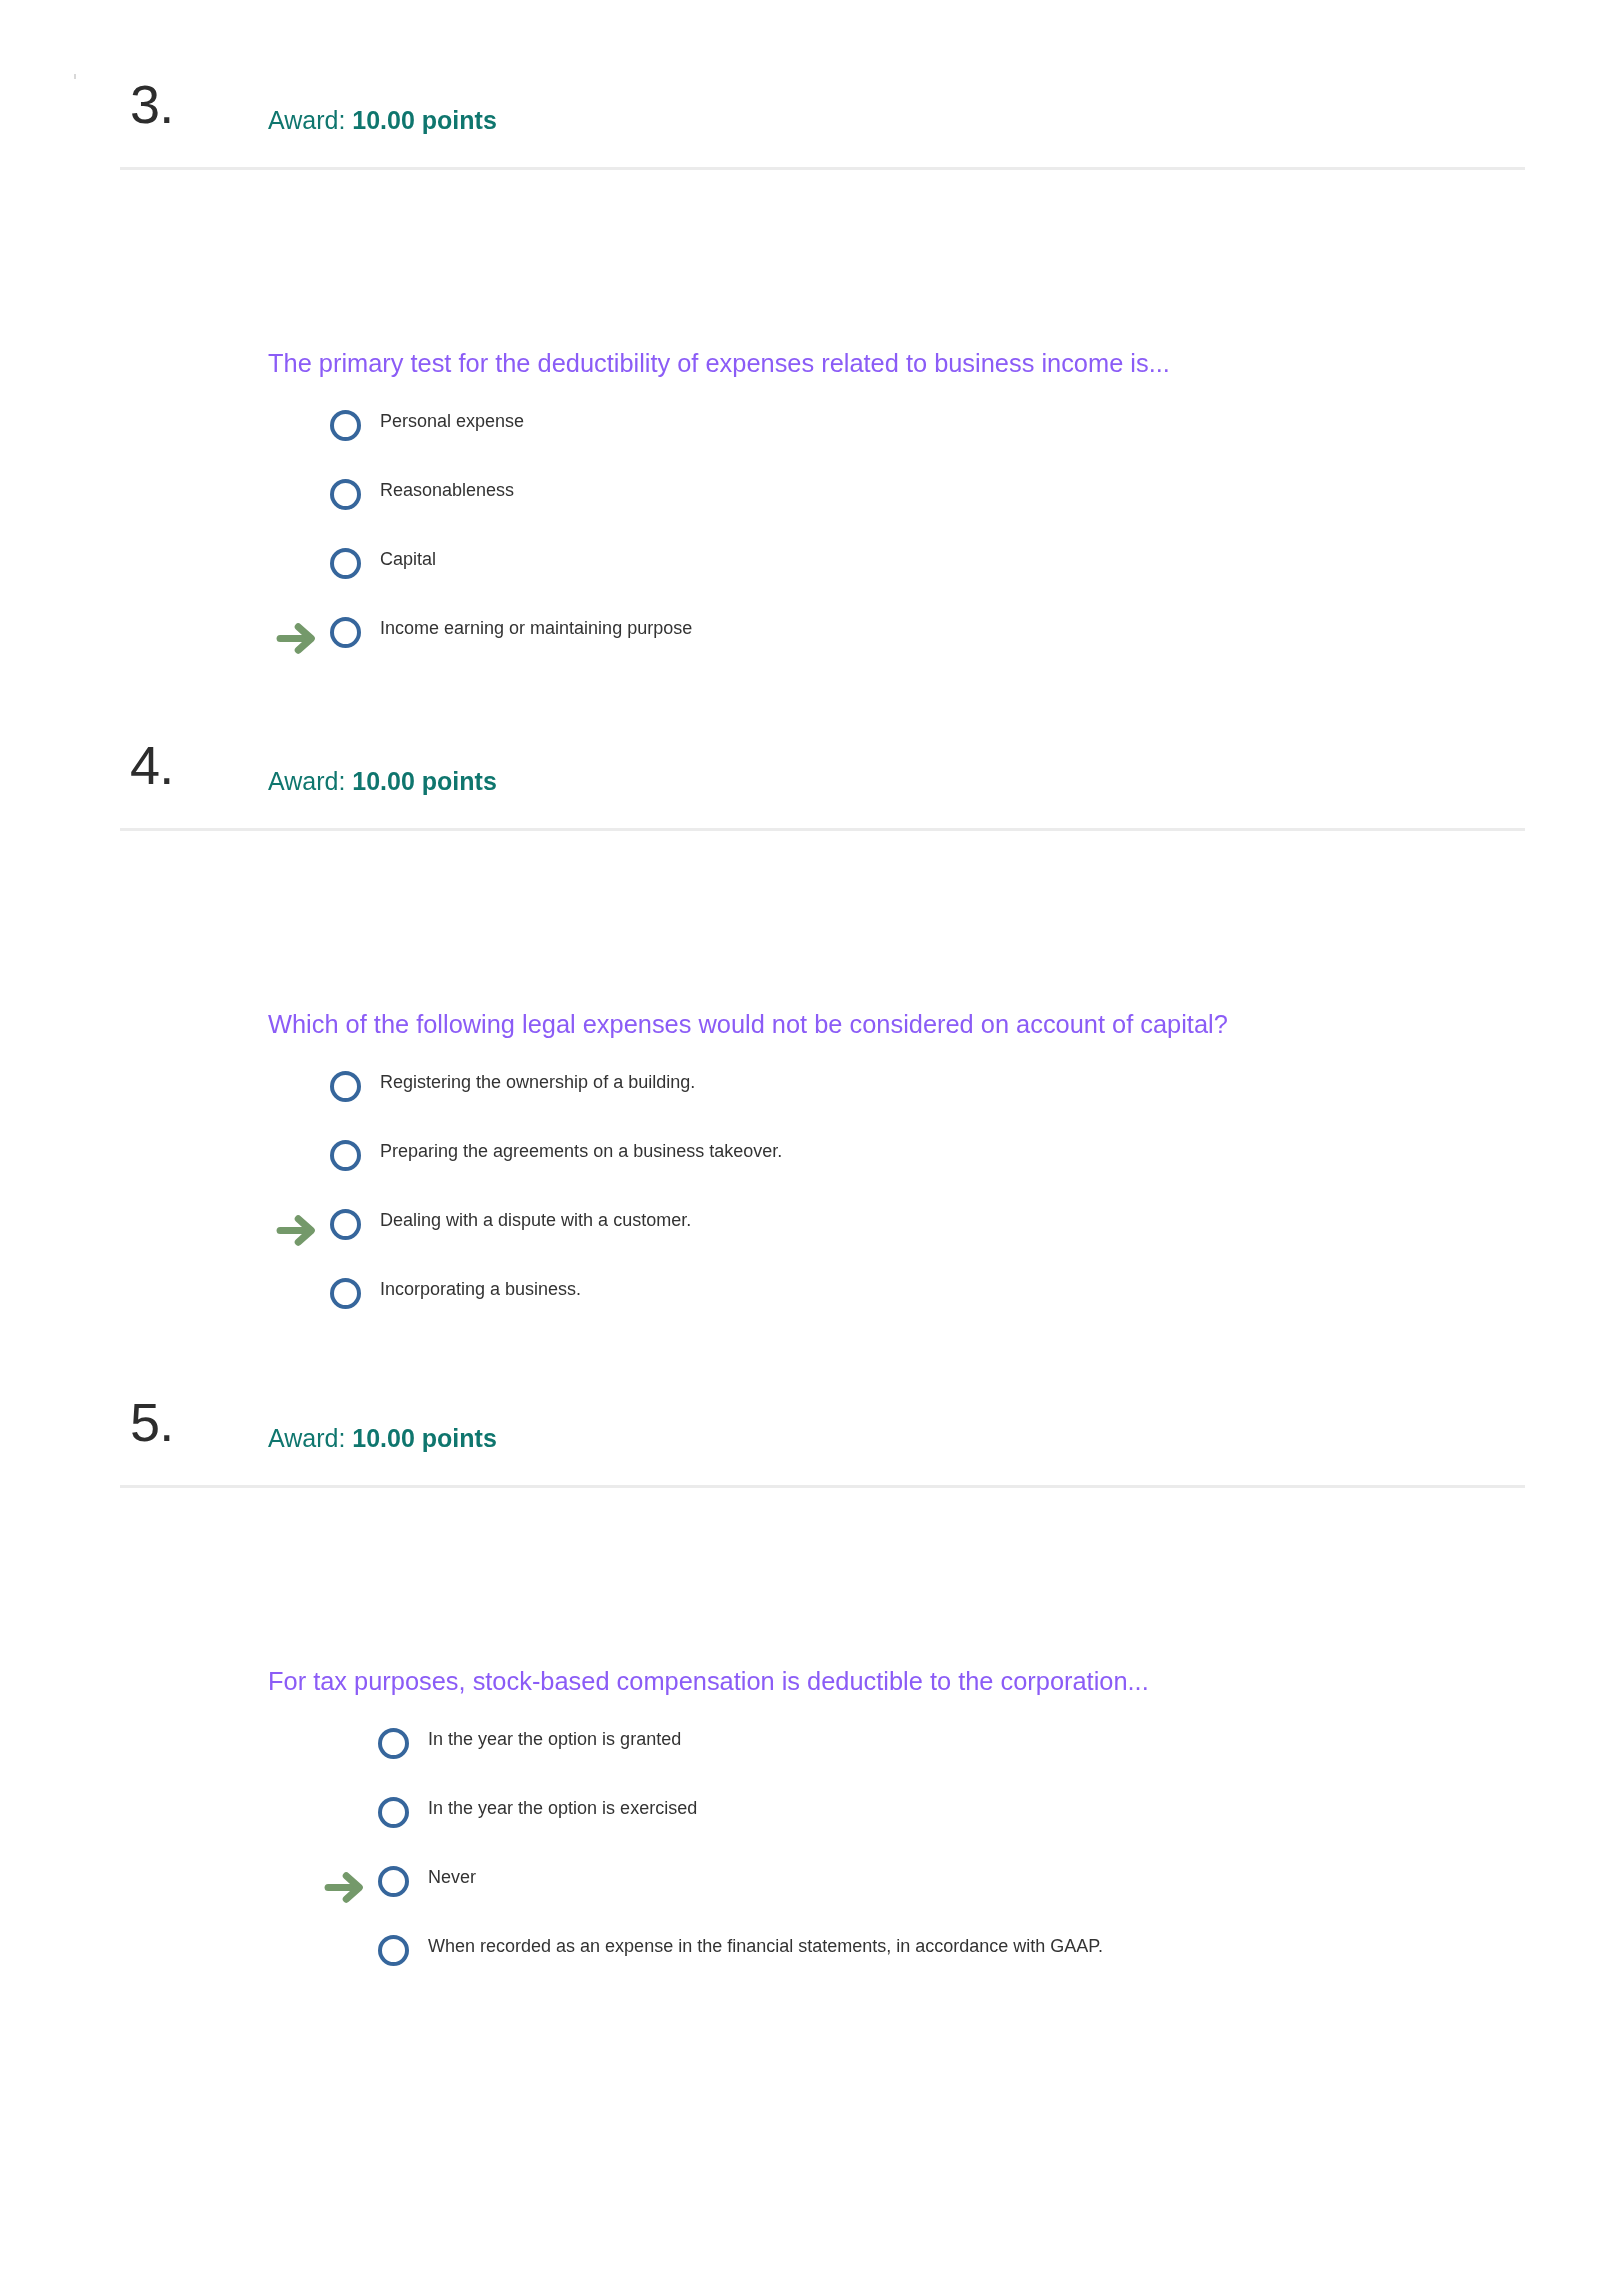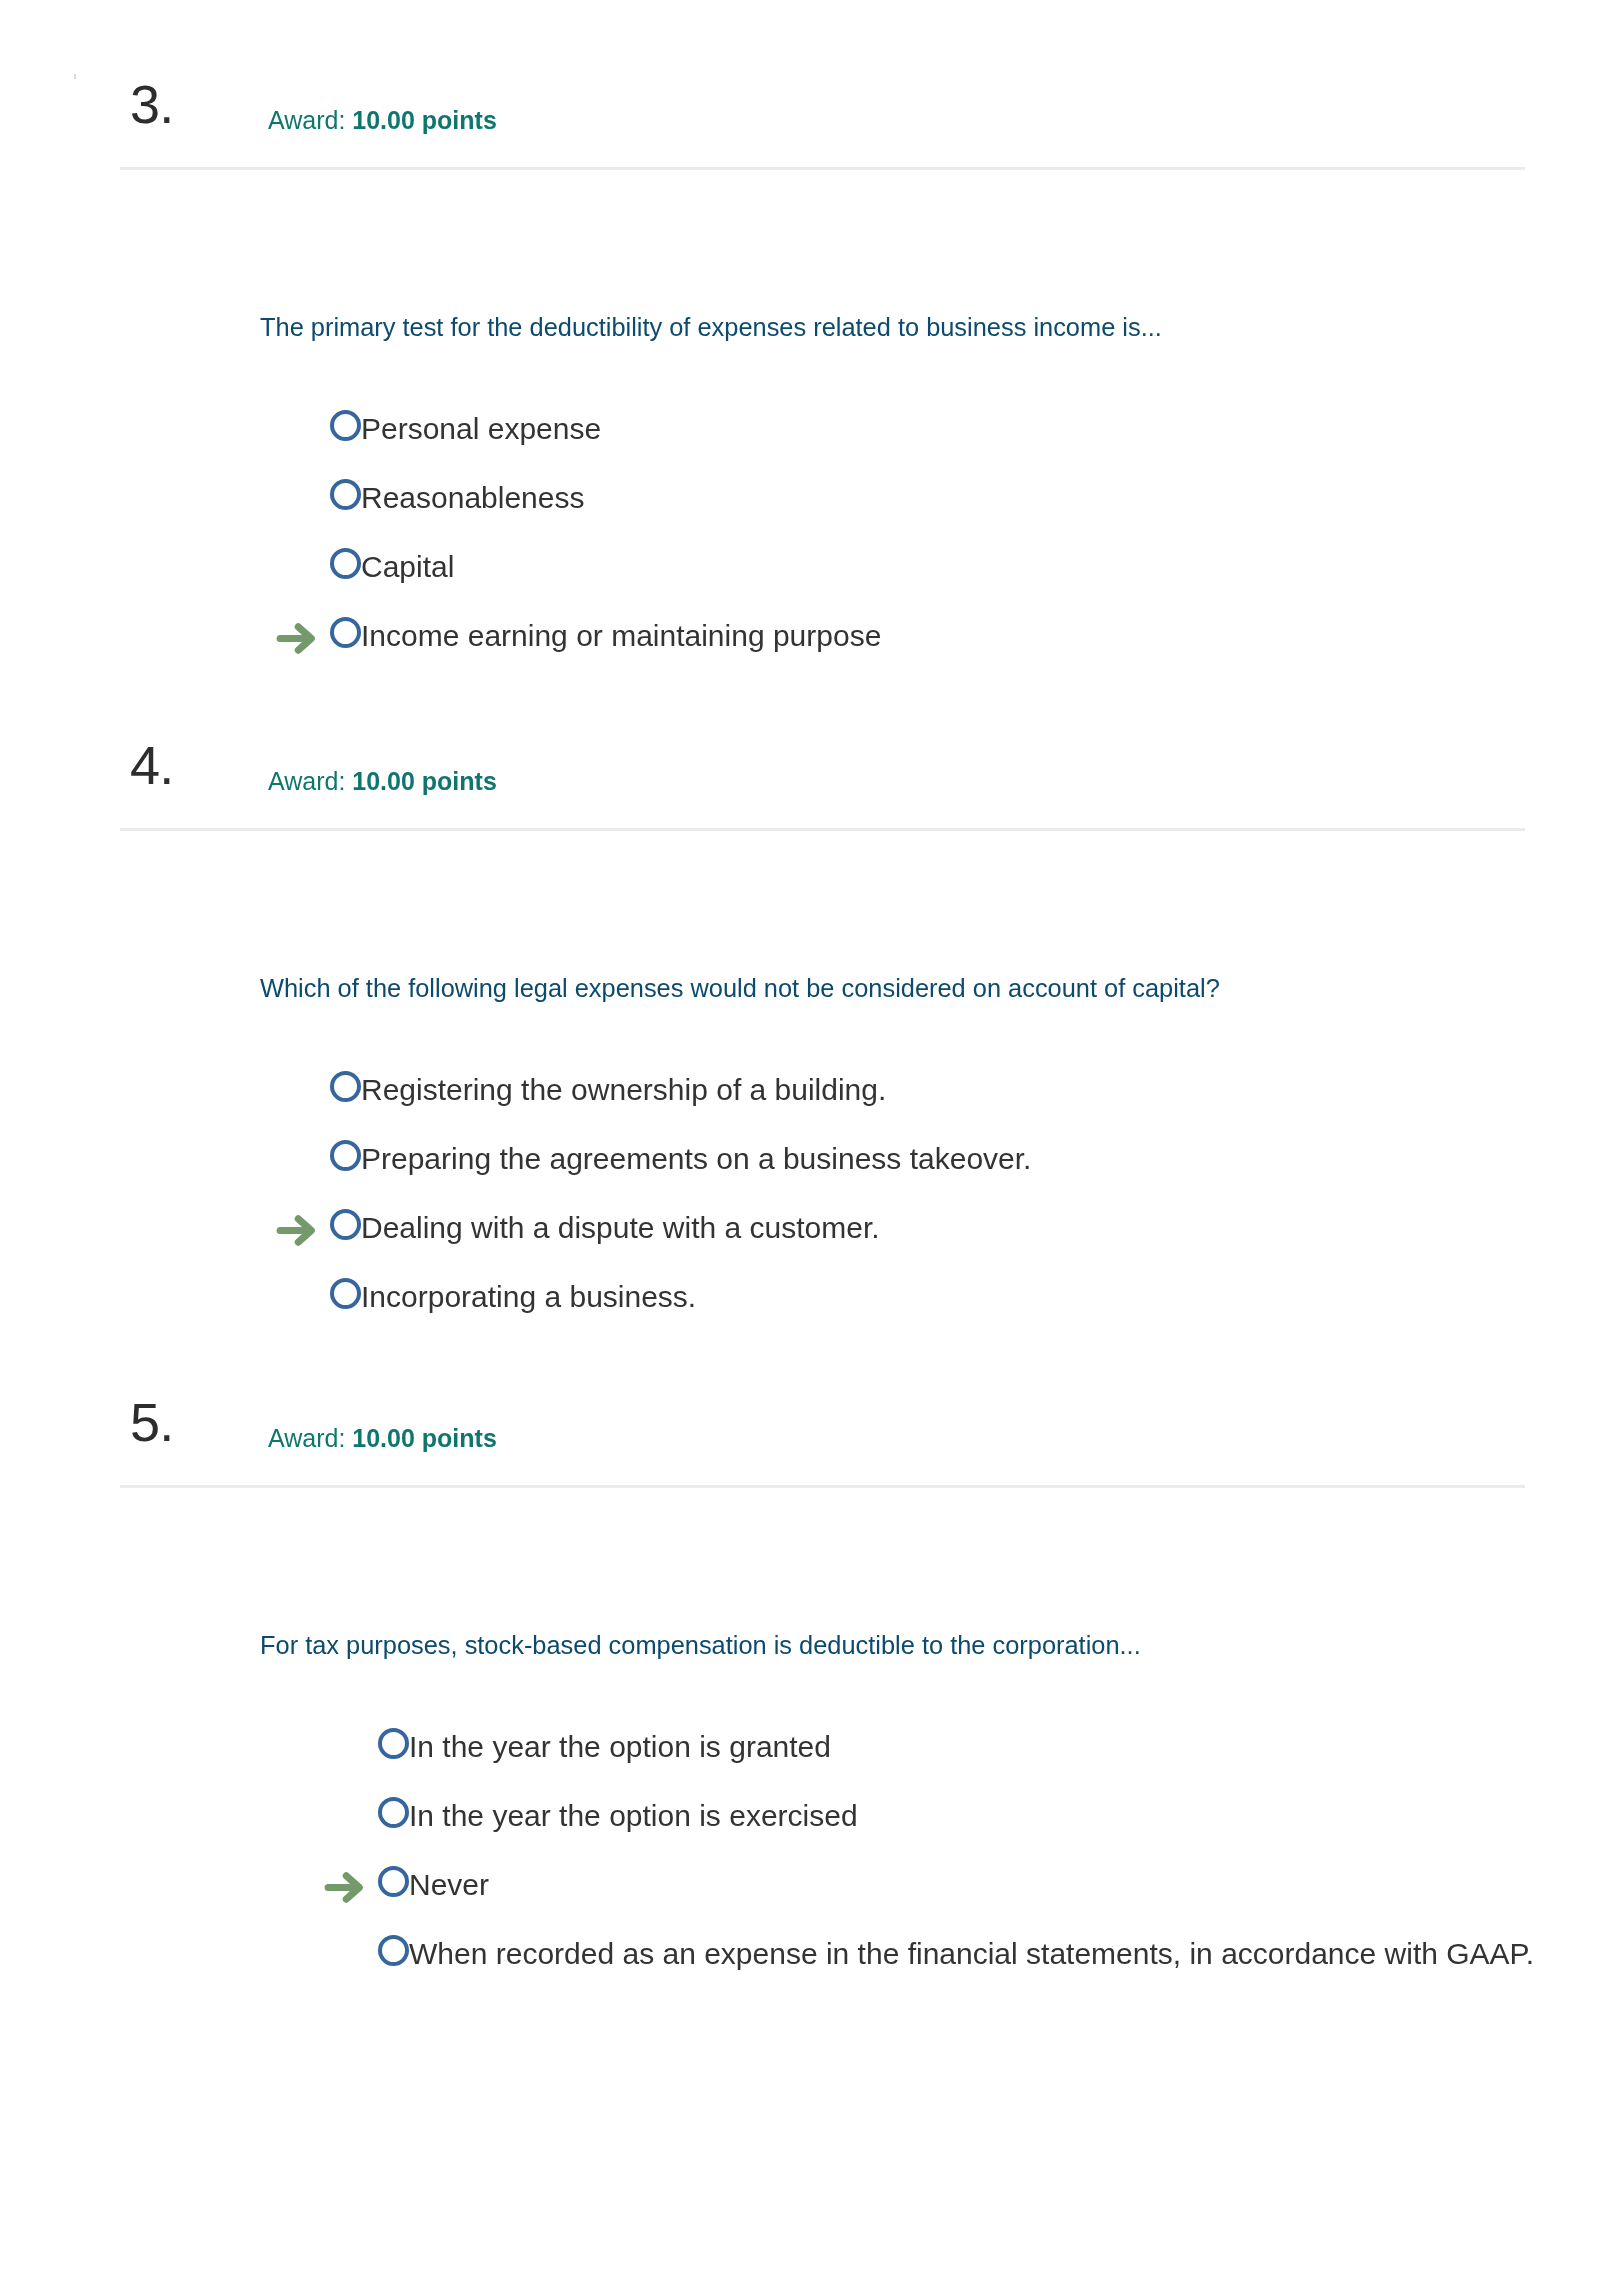--- a/index.html
+++ b/index.html
@@ -76,26 +76,27 @@
   .q-divider {
     position: absolute;
     left: 120px;
     width: 1405px;
     height: 2.6px;
     background: #ebebeb;
   }
 
   .q-text {
     position: absolute;
-    left: 260px;
+    left: 268px;
     font-size: 25.4px;
-    color: #0c4a6e;
+    color: #8b5cf6;
     font-weight: 400;
     line-height: 1;
     white-space: nowrap;
+    margin-top: 36px;
   }
 
   .options {
     position: absolute;
     left: 0;
     width: 1616px;
   }
 
   .option-row {
     position: relative;
@@ -117,23 +118,23 @@
     width: 31px;
     height: 31px;
     border: 4.6px solid #36669c;
     border-radius: 50%;
     box-sizing: border-box;
     background: transparent;
   }
 
   .option-label {
     position: absolute;
-    left: 361px;
+    left: 380px;
     top: 14.3px;
-    font-size: 30px;
+    font-size: 18px;
     color: #333333;
     font-weight: 400;
     line-height: 1.1;
     white-space: nowrap;
   }
 </style>
 </head>
 <body>
 
 <div class="page">

